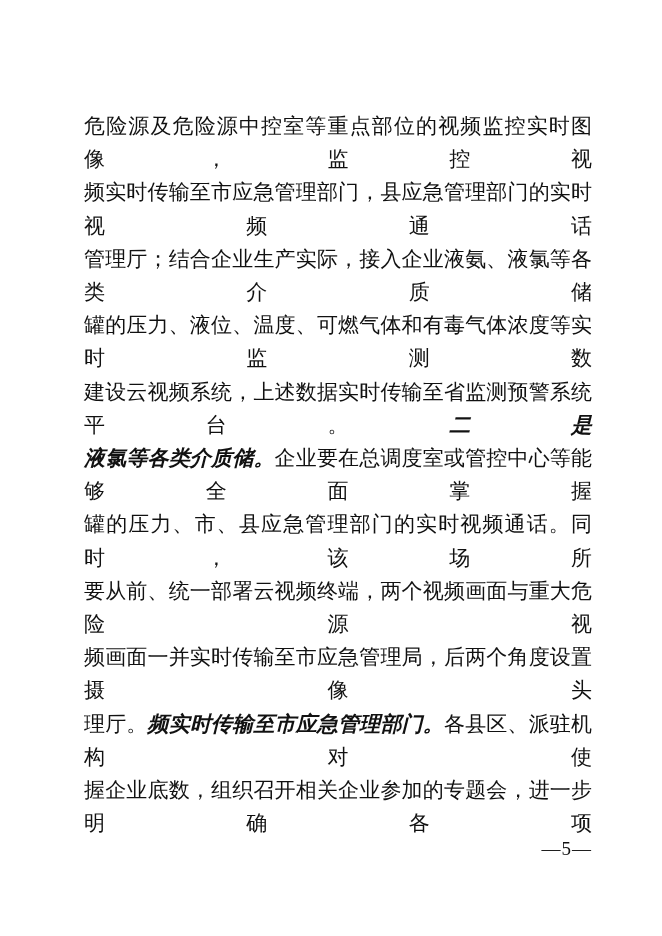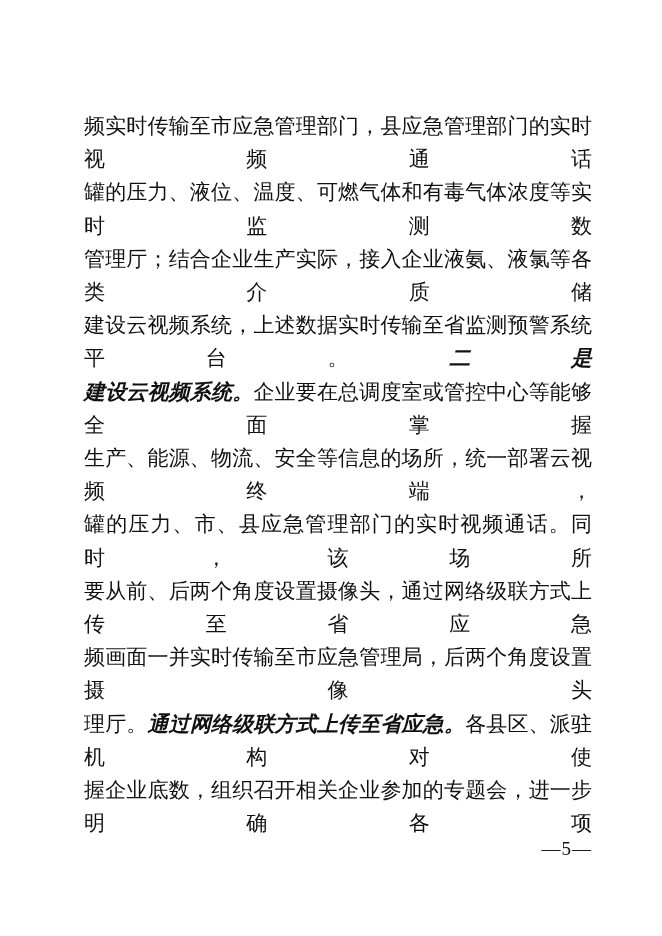--- a/index.html
+++ b/index.html
@@ -44,26 +44,26 @@
     font-size: 19px;
     letter-spacing: 1px;
     color: #111111;
   }
 </style>
 </head>
 <body>
 
 <div class="page">
   <div class="doc-body">
+      <div class="line j"><span>危险源及危险源中控室等重点部位的视频监控实时图像，监控视</span></div>
       <div class="line j"><span>频实时传输至市应急管理部门，县应急管理部门的实时视频通话</span></div>
+      <div class="line j"><span>管理厅；结合企业生产实际，接入企业液氨、液氯等各类介质储</span></div>
       <div class="line j"><span>罐的压力、液位、温度、可燃气体和有毒气体浓度等实时监测数</span></div>
-      <div class="line j"><span>管理厅；结合企业生产实际，接入企业液氨、液氯等各类介质储</span></div>
       <div class="line j"><span>建设云视频系统，上述数据实时传输至省监测预警系统平台。</span><b>二是</b></div>
-      <div class="line j"><b>建设云视频系统。</b><span>企业要在总调度室或管控中心等能够全面掌握</span></div>
-      <div class="line j"><span>生产、能源、物流、安全等信息的场所，统一部署云视频终端，</span></div>
+      <div class="line j"><b>液氯等各类介质储。</b><span>企业要在总调度室或管控中心等能够全面掌握</span></div>
       <div class="line j"><span>罐的压力、市、县应急管理部门的实时视频通话。同时，该场所</span></div>
-      <div class="line j"><span>要从前、后两个角度设置摄像头，通过网络级联方式上传至省应急</span></div>
+      <div class="line j"><span>要从前、统一部署云视频终端，两个视频画面与重大危险源视</span></div>
       <div class="line j"><span>频画面一并实时传输至市应急管理局，后两个角度设置摄像头</span></div>
-      <div class="line j"><span>理厅。</span><b>通过网络级联方式上传至省应急。</b><span>各县区、派驻机构对使</span></div>
+      <div class="line j"><span>理厅。</span><b>频实时传输至市应急管理部门。</b><span>各县区、派驻机构对使</span></div>
       <div class="line j"><span>握企业底数，组织召开相关企业参加的专题会，进一步明确各项</span></div>
     </div>
   <div class="page-number">—5—</div>
 </div>
 
 </body></html>

